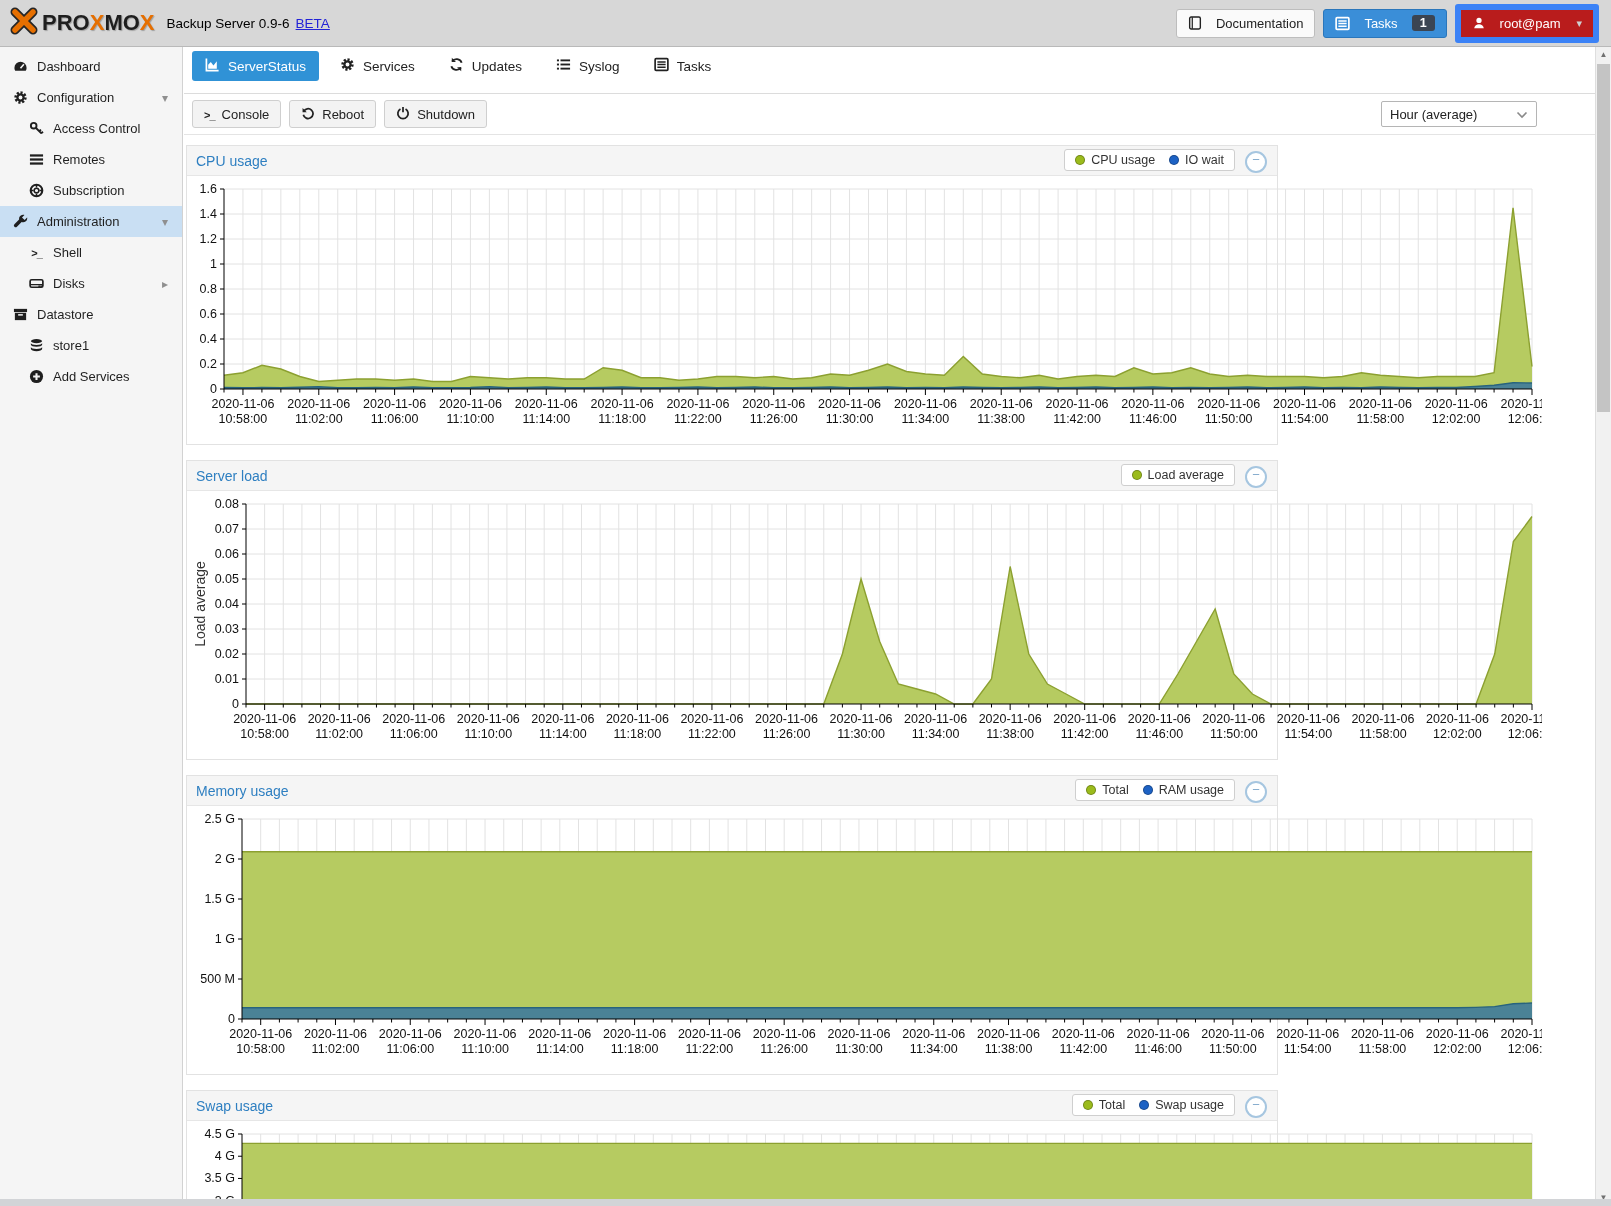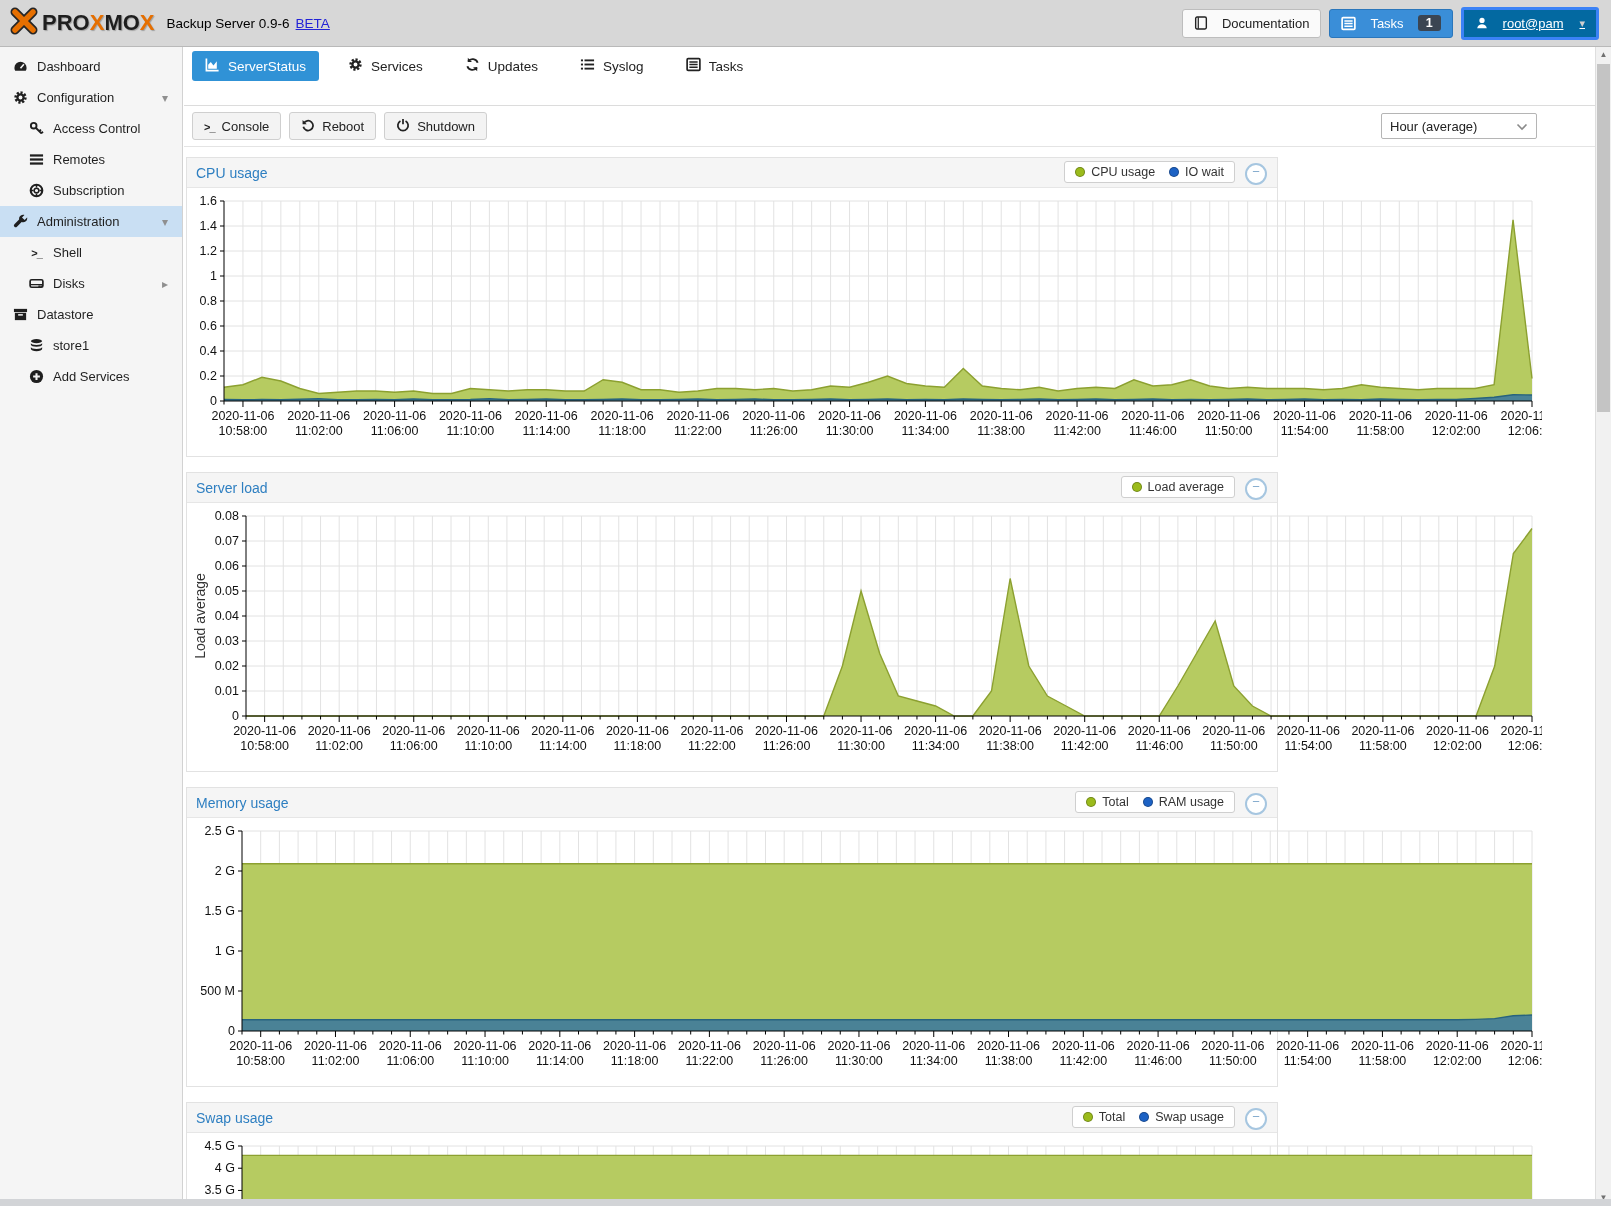--- a/index.html
+++ b/index.html
@@ -12,38 +12,38 @@
     text-shadow:1px 1px 1px rgba(0,0,0,.25);}
   #logo .word .ox{color:#e66f00;}
   #product{font-size:13.5px;color:#000;margin-left:12px;}
   #beta-link{font-size:13.5px;color:#2323d6;text-decoration:underline;margin-left:6px;cursor:pointer;}
   #topbar-right{margin-left:auto;display:flex;align-items:center;gap:8px;margin-right:12px;}
   .tb-btn{height:27px;display:flex;align-items:center;gap:14px;padding:0 11px;border-radius:3px;
     font-size:13px;cursor:pointer;}
   #doc-btn{background:#fafafa;border:1px solid #bdbdbd;color:#222;}
   #tasks-btn{background:#3a8ed8;border:1px solid #2a76bb;color:#fff;}
   #tasks-badge{background:#3b4552;color:#fff;font-weight:bold;border-radius:3px;padding:1px 8px;font-size:12.5px;}
-  #user-btn{background:#0369a1;border:3px solid #3b82f6;color:#fff;text-decoration:underline;}
+  #user-btn{background:#b91c1c;border:6px solid #3b82f6;color:#fff;}
   .tb-btn svg{display:block;}
   .caret{font-size:11px;color:#cfcfcf;margin-left:2px;}
   
   #sidebar{position:absolute;left:0;top:47px;width:183px;bottom:0;background:#f5f5f5;
     border-right:1px solid #d2d2d2;padding-top:4px;box-sizing:border-box;}
   .side-item{height:31px;display:flex;align-items:center;font-size:13px;color:#1f1f1f;cursor:pointer;position:relative;}
   .side-item .ic{width:19px;display:flex;justify-content:center;color:#1f1f1f;}
   .side-item.lvl0{padding-left:11px;}
   .side-item.lvl1{padding-left:27px;}
   .side-item.selected{background:#c9dff3;}
   .side-item .lbl{margin-left:7px;}
   .side-item .side-caret{position:absolute;right:14px;color:#8f8f8f;font-size:12px;}
   .ticon{font-weight:bold;font-size:11px;letter-spacing:-1px;}
   
   #main{position:absolute;left:184px;top:47px;right:16px;bottom:0;background:#fff;overflow:hidden;}
   #page-title{color:#2e7fc1;font-size:15px;padding:10px 0 6px 10px;}
-  #tabbar{display:flex;align-items:flex-start;gap:16px;padding:4px 8px 24px 8px;border-bottom:1px solid #dcdcdc;}
+  #tabbar{display:flex;align-items:flex-start;gap:8px;padding:4px 8px 12px 8px;border-bottom:1px solid #dcdcdc;}
   .tab{display:flex;align-items:center;gap:8px;font-size:13.5px;color:#222;padding:6px 13px;border-radius:3px;cursor:pointer;}
   .tab.selected{background:#3092d6;color:#fff;}
   #toolbar{display:flex;align-items:center;gap:8px;padding:6px 8px;border-bottom:1px solid #e4e4e4;}
   .tool-btn{display:flex;align-items:center;gap:7px;font-size:13px;color:#222;background:#f3f3f3;
     border:1px solid #cfcfcf;border-radius:3px;height:26px;padding:0 11px;cursor:pointer;}
   #timeframe{margin-left:auto;margin-right:50px;width:138px;height:24px;background:#fff;border:1px solid #b5b5b5;
     border-radius:2px;display:flex;align-items:center;padding:0 8px;font-size:13px;color:#222;cursor:pointer;}
   #timeframe .chev{margin-left:auto;color:#8a8a8a;}
   
   #panels{padding-top:10px;}

